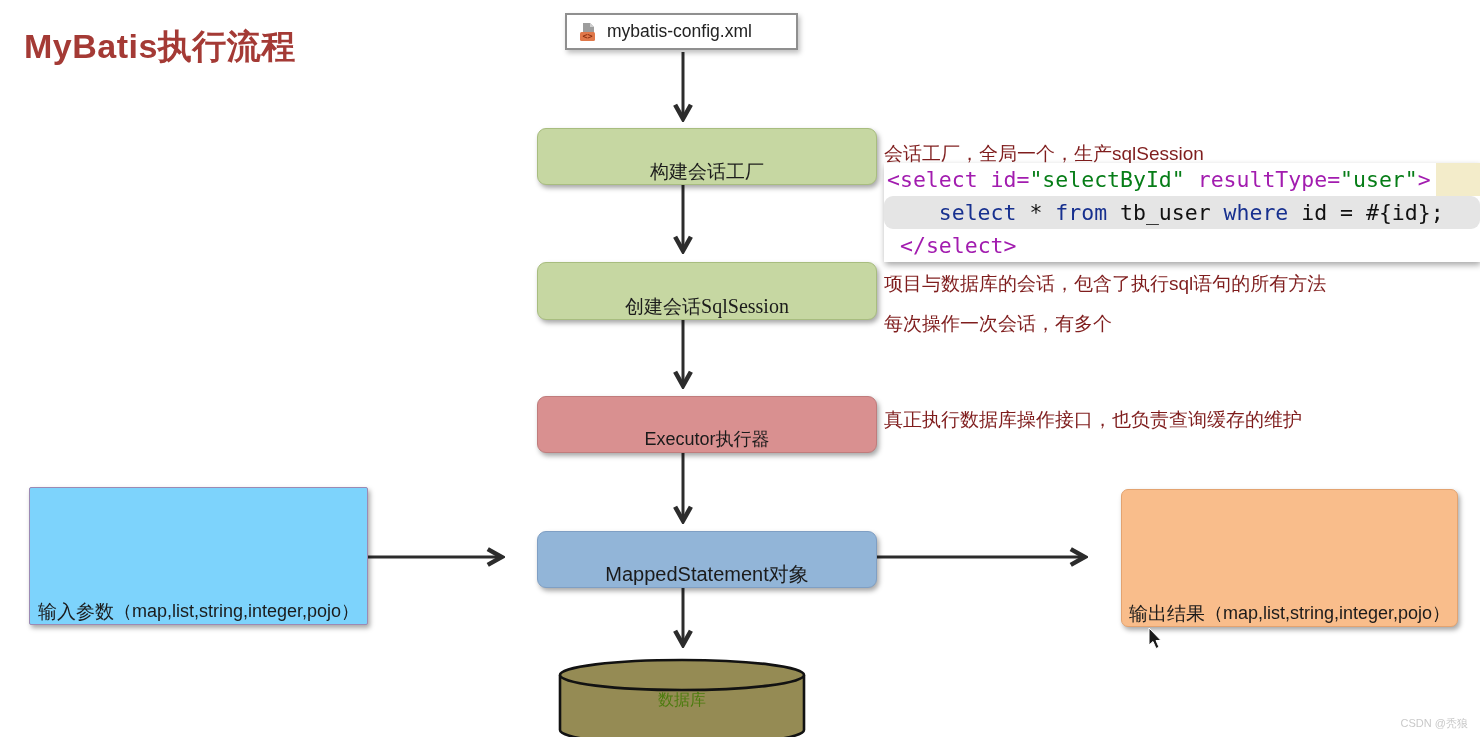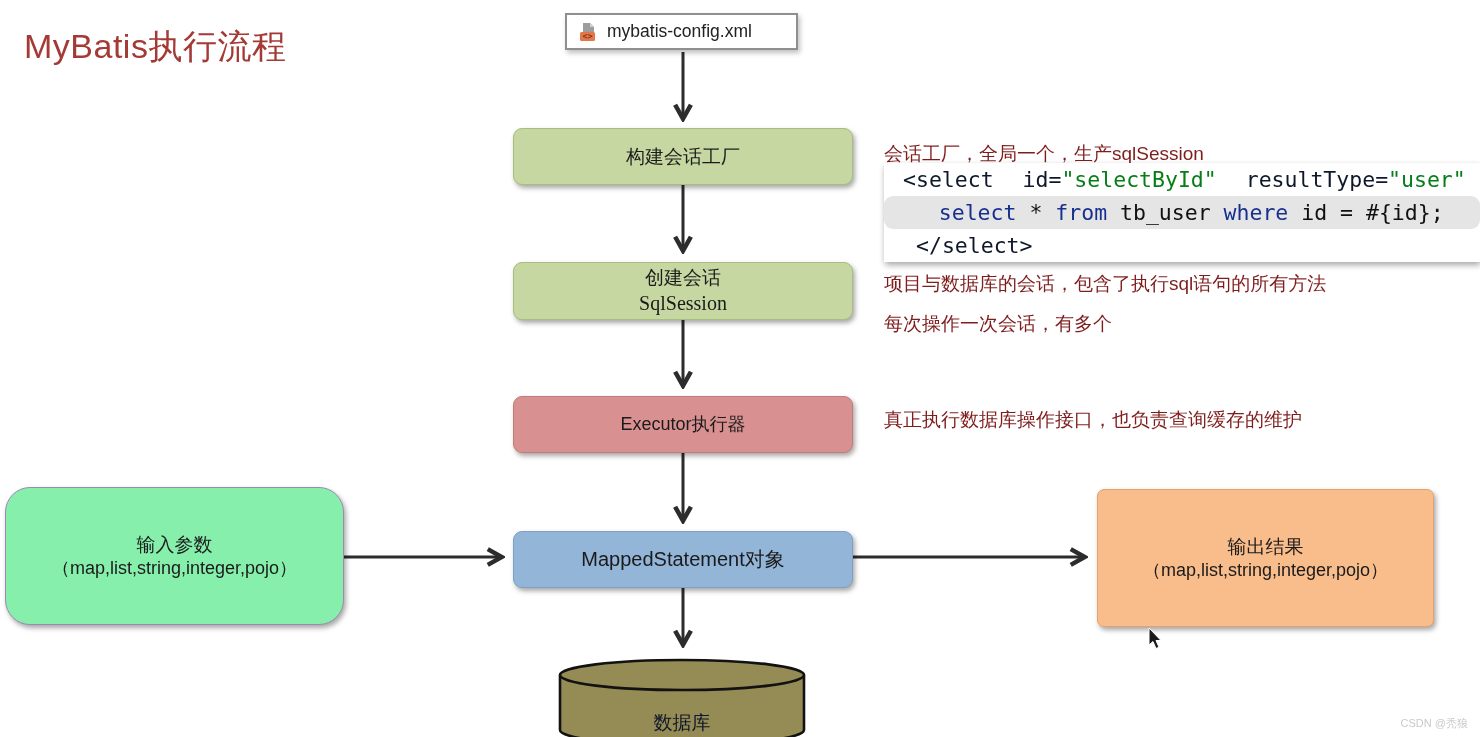--- a/index.html
+++ b/index.html
@@ -2,36 +2,36 @@
 <html><head>
 <meta charset="utf-8">
 <style>
   html,body{margin:0;padding:0;background:#fff;}
   #canvas{position:relative;width:1480px;height:737px;background:#ffffff;overflow:hidden;
           font-family:"Liberation Sans",sans-serif;color:#1b1b1b;}
 
   .abs{position:absolute;}
 
   
-  #page-title{left:24px;top:24px;font-size:34px;font-weight:400;color:#a43a35;letter-spacing:0.5px;text-align:right;}
+  #page-title{left:24px;top:24px;font-size:34px;font-weight:700;color:#a43a35;letter-spacing:0.5px;text-align:right;}
 
   
   #config-box{left:565px;top:13px;width:233px;height:37px;background:#fff;border:2px solid #8f8f8f;
               box-shadow:2px 3px 5px rgba(0,0,0,0.25);display:flex;align-items:center;gap:8px;
               padding-left:10px;box-sizing:border-box;font-size:17.5px;color:#222;z-index:4;}
 
   
   .node{position:absolute;border-radius:9px;box-shadow:2px 3px 5px rgba(0,0,0,0.35);
-        display:flex;flex-direction:column;align-items:center;justify-content:center;
-        text-align:center;line-height:1.32;z-index:3;}
+        display:flex;flex-direction:row;align-items:flex-end;justify-content:center;
+        text-align:center;line-height:1.32;z-index:3;margin-left:24px;}
   #box-factory{left:513px;top:128px;width:338px;height:55px;background:#c6d7a2;border:1px solid #a8bd7f;}
   #box-session{left:513px;top:262px;width:338px;height:56px;background:#c6d7a2;border:1px solid #a8bd7f;font-family:Liberation Serif, serif;}
   #box-executor{left:513px;top:396px;width:338px;height:55px;background:#d99090;border:1px solid #c07c7c;}
   #box-mapped{left:513px;top:531px;width:338px;height:55px;background:#92b5d8;border:1px solid #7f9fc4;}
-  #box-input{left:5px;top:487px;width:337px;height:136px;background:#86efac;border:1px solid #9c8ab4;border-radius:25px;}
+  #box-input{left:5px;top:487px;width:337px;height:136px;background:#7dd3fc;border:1px solid #9c8ab4;border-radius:2px;}
   #box-output{left:1097px;top:489px;width:335px;height:136px;background:#f9bd8b;border:1px solid #e3a370;border-radius:7px;}
   .node .t1{font-size:19px;}
   .node .t2{font-size:20px;}
   #box-executor .t1{font-size:18px;}
   #box-mapped .t1{font-size:20px;}
   #box-input .t2,#box-output .t2{font-size:18px;}
 
   
   .anno{position:absolute;font-size:19px;color:#7f1d1d;white-space:nowrap;z-index:2;}
   #anno-factory{left:884px;top:141px;}
@@ -41,27 +41,27 @@
 
   
   #code-block{left:884px;top:163px;width:596px;z-index:5;background:#fff;
               box-shadow:1px 3px 6px rgba(0,0,0,0.35);border-radius:2px;
               font-family:"DejaVu Sans Mono",monospace;font-size:21.5px;}
   .cl{height:33px;line-height:33px;white-space:pre;}
   .cl-1{background:#f3ecca;}
   .cl-1 .wbg{background:#ffffff;display:inline-block;height:100%;padding:0 5px 0 3px;}
   .cl-2{background:#e5e5e5;padding-left:3px;border-radius:9px;}
   .cl-3{background:#ffffff;padding-left:16px;}
-  .tok-tag{color:#0f172a;margin-left:16px;}
+  .tok-tag{color:#a21caf;}
   .tok-kw{color:#17308f;}
   .tok-str{color:#067d17;}
   .tok-plain{color:#101010;}
 
   
-  #db-label{left:555px;top:690px;width:254px;text-align:center;font-size:19px;color:#0f172a;z-index:3;margin-top:20px;}
+  #db-label{left:555px;top:690px;width:254px;text-align:center;font-size:16px;color:#4d7c0f;z-index:3;}
 
   
   #watermark{right:12px;bottom:6px;font-size:11px;color:#c9c9c9;z-index:6;}
 
   svg.layer{position:absolute;left:0;top:0;z-index:1;pointer-events:none;}
 </style>
 </head>
 <body>
 
 <div id="canvas">

